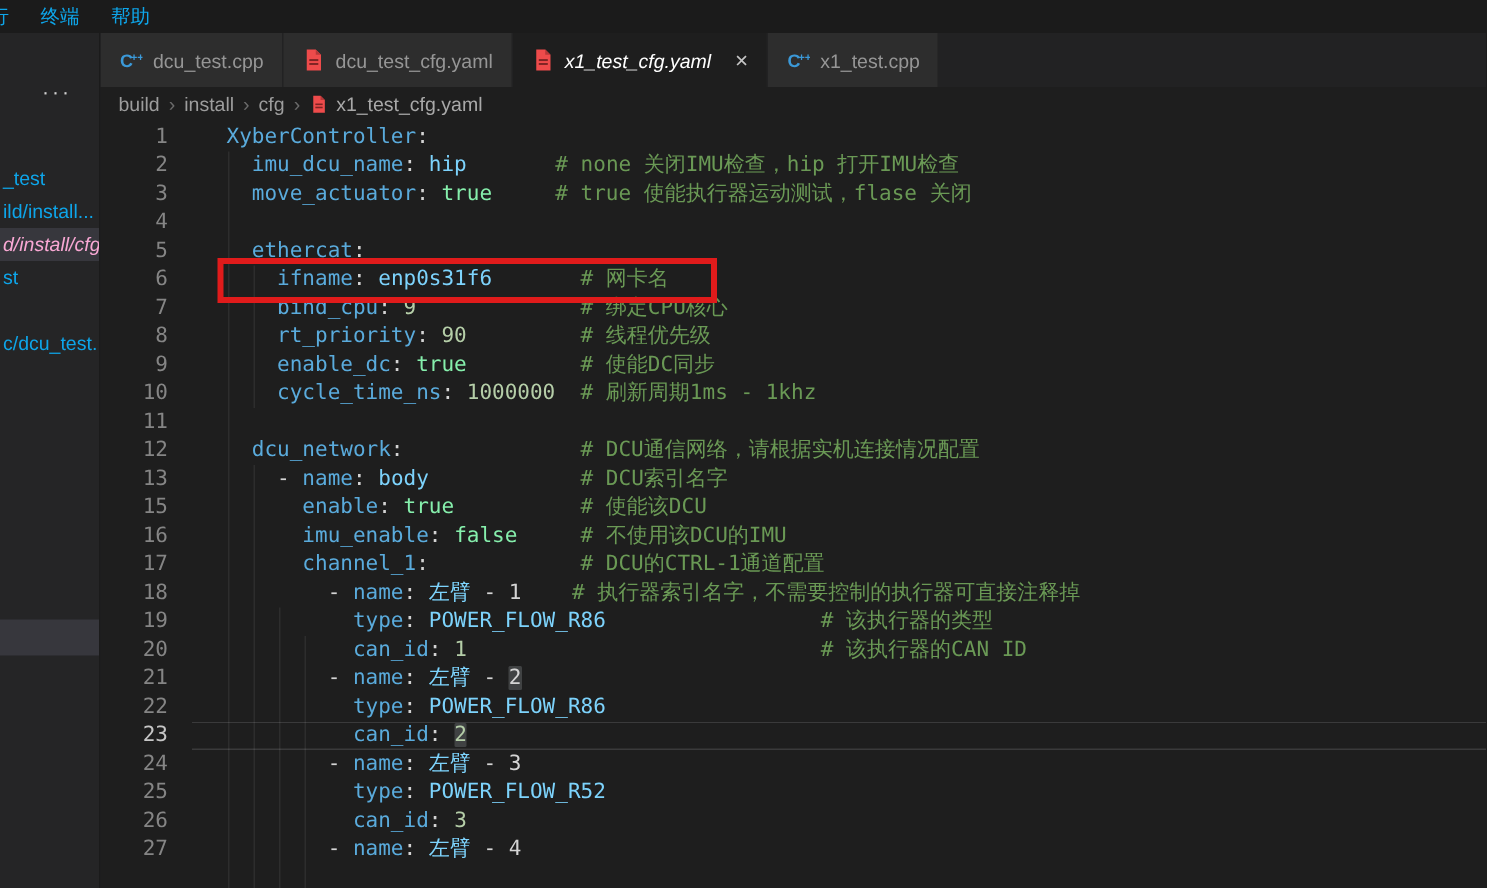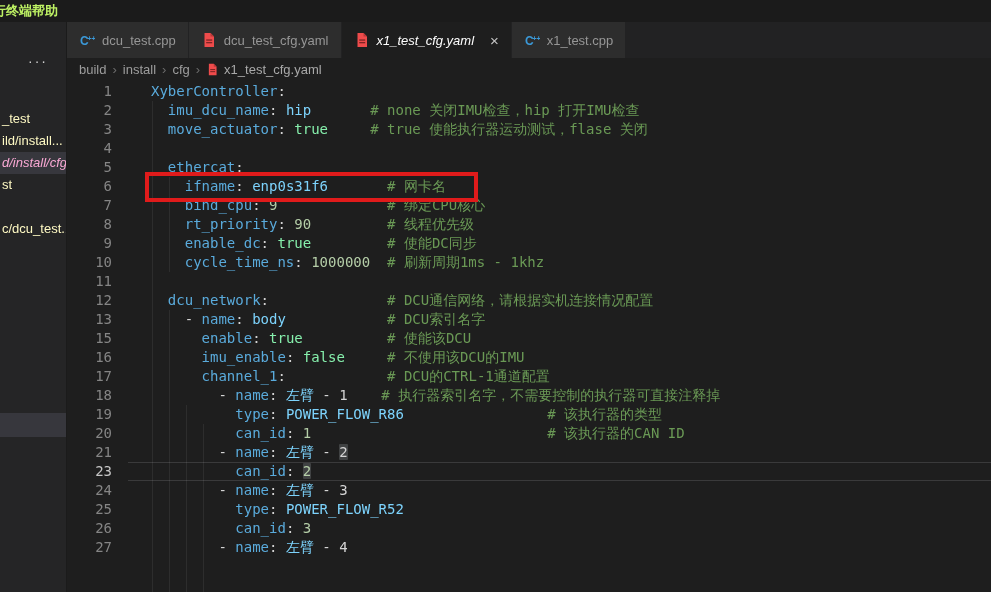--- a/index.html
+++ b/index.html
@@ -1,30 +1,30 @@
 <!DOCTYPE html>
 <html><head>
 <meta charset="utf-8">
 <style>
   html,body{margin:0;padding:0;background:#1e1e1e;}
   .screen{position:relative;width:991px;height:592px;overflow:hidden;background:#1e1e1e;
           font-family:"Liberation Sans",sans-serif;-webkit-font-smoothing:antialiased;}
 
   
-  .menubar{height:22px;background:#1b1b1b;display:flex;align-items:center;
-           padding-left:0;color:#bef264;font-size:13px;overflow:hidden;white-space:nowrap;font-weight:bold;}
+  .menubar{height:22px;background:#1b1b1b;display:flex;align-items:center;gap:21px;
+           padding-left:0;color:#0ea5e9;font-size:13px;overflow:hidden;white-space:nowrap;}
   .menu-item{cursor:default;}
   .menu-item:first-child{margin-left:-7px;}
 
   
   .main{display:flex;height:570px;}
   .sidebar{position:relative;width:67px;flex:0 0 67px;background:#252526;overflow:hidden;
            border-right:1px solid #1b1b1b;box-sizing:border-box;}
   .more-btn{position:absolute;left:28px;top:31px;color:#d0d0d0;font-size:14px;letter-spacing:2px;cursor:pointer;}
-  .sb-item{position:absolute;left:2px;height:22px;line-height:22px;font-size:13px;color:#fef9c3;
+  .sb-item{position:absolute;left:2px;height:22px;line-height:22px;font-size:13px;color:#0ea5e9;
            white-space:nowrap;cursor:pointer;}
   .sb-item.sel{left:0;right:0;padding-left:2px;background:#37373d;color:#f9a8d4;font-style:italic;}
   .sb-hl-row{position:absolute;left:0;top:391px;width:100%;height:24px;background:#37373d;}
 
   .editor-col{position:relative;flex:1;display:flex;flex-direction:column;background:#1e1e1e;min-width:0;}
 
   
   .tabbar{height:36px;flex:0 0 36px;background:#222223;display:flex;align-items:stretch;overflow:hidden;}
   .tab{display:flex;align-items:center;gap:7px;padding:0 12px;background:#2d2d2d;margin-right:1px;
        font-size:13px;color:#969696;cursor:pointer;white-space:nowrap;}
@@ -160,20 +160,21 @@
           <div class="crow"><span class="lnum">11</span><span class="ltext"></span></div>
           <div class="crow"><span class="lnum">12</span><span class="ltext"><span class="tk-w">  </span><span class="tk-k">dcu_network</span><span class="tk-p">:</span><span class="tk-w">              </span><span class="tk-c"># DCU通信网络，请根据实机连接情况配置</span></span></div>
           <div class="crow"><span class="lnum">13</span><span class="ltext"><span class="tk-w">    </span><span class="tk-p">- </span><span class="tk-k">name</span><span class="tk-p">:</span><span class="tk-w"> </span><span class="tk-s">body</span><span class="tk-w">            </span><span class="tk-c"># DCU索引名字</span></span></div>
           <div class="crow"><span class="lnum">15</span><span class="ltext"><span class="tk-w">      </span><span class="tk-k">enable</span><span class="tk-p">:</span><span class="tk-w"> </span><span class="tk-b">true</span><span class="tk-w">          </span><span class="tk-c"># 使能该DCU</span></span></div>
           <div class="crow"><span class="lnum">16</span><span class="ltext"><span class="tk-w">      </span><span class="tk-k">imu_enable</span><span class="tk-p">:</span><span class="tk-w"> </span><span class="tk-b">false</span><span class="tk-w">     </span><span class="tk-c"># 不使用该DCU的IMU</span></span></div>
           <div class="crow"><span class="lnum">17</span><span class="ltext"><span class="tk-w">      </span><span class="tk-k">channel_1</span><span class="tk-p">:</span><span class="tk-w">            </span><span class="tk-c"># DCU的CTRL-1通道配置</span></span></div>
           <div class="crow"><span class="lnum">18</span><span class="ltext"><span class="tk-w">        </span><span class="tk-p">- </span><span class="tk-k">name</span><span class="tk-p">:</span><span class="tk-w"> </span><span class="tk-s">左臂</span><span class="tk-w"> - 1</span><span class="tk-w">    </span><span class="tk-c"># 执行器索引名字，不需要控制的执行器可直接注释掉</span></span></div>
           <div class="crow"><span class="lnum">19</span><span class="ltext"><span class="tk-w">          </span><span class="tk-k">type</span><span class="tk-p">:</span><span class="tk-w"> </span><span class="tk-s">POWER_FLOW_R86</span><span class="tk-w">                 </span><span class="tk-c"># 该执行器的类型</span></span></div>
           <div class="crow"><span class="lnum">20</span><span class="ltext"><span class="tk-w">          </span><span class="tk-k">can_id</span><span class="tk-p">:</span><span class="tk-w"> </span><span class="tk-n">1</span><span class="tk-w">                            </span><span class="tk-c"># 该执行器的CAN ID</span></span></div>
           <div class="crow"><span class="lnum">21</span><span class="ltext"><span class="tk-w">        </span><span class="tk-p">- </span><span class="tk-k">name</span><span class="tk-p">:</span><span class="tk-w"> </span><span class="tk-s">左臂</span><span class="tk-w"> - </span><span class="tk-w occ">2</span></span></div>
+          <div class="crow"><span class="lnum">22</span><span class="ltext"><span class="tk-w">          </span><span class="tk-k">type</span><span class="tk-p">:</span><span class="tk-w"> </span><span class="tk-s">POWER_FLOW_R86</span></span></div>
           <div class="crow cur"><span class="lnum">23</span><span class="ltext"><span class="tk-w">          </span><span class="tk-k">can_id</span><span class="tk-p">:</span><span class="tk-w"> </span><span class="tk-n occ">2</span></span></div>
           <div class="crow"><span class="lnum">24</span><span class="ltext"><span class="tk-w">        </span><span class="tk-p">- </span><span class="tk-k">name</span><span class="tk-p">:</span><span class="tk-w"> </span><span class="tk-s">左臂</span><span class="tk-w"> - 3</span></span></div>
           <div class="crow"><span class="lnum">25</span><span class="ltext"><span class="tk-w">          </span><span class="tk-k">type</span><span class="tk-p">:</span><span class="tk-w"> </span><span class="tk-s">POWER_FLOW_R52</span></span></div>
           <div class="crow"><span class="lnum">26</span><span class="ltext"><span class="tk-w">          </span><span class="tk-k">can_id</span><span class="tk-p">:</span><span class="tk-w"> </span><span class="tk-n">3</span></span></div>
           <div class="crow"><span class="lnum">27</span><span class="ltext"><span class="tk-w">        </span><span class="tk-p">- </span><span class="tk-k">name</span><span class="tk-p">:</span><span class="tk-w"> </span><span class="tk-s">左臂</span><span class="tk-w"> - 4</span></span></div>
         </div>
     </div>
   </div>
 </div>
 

